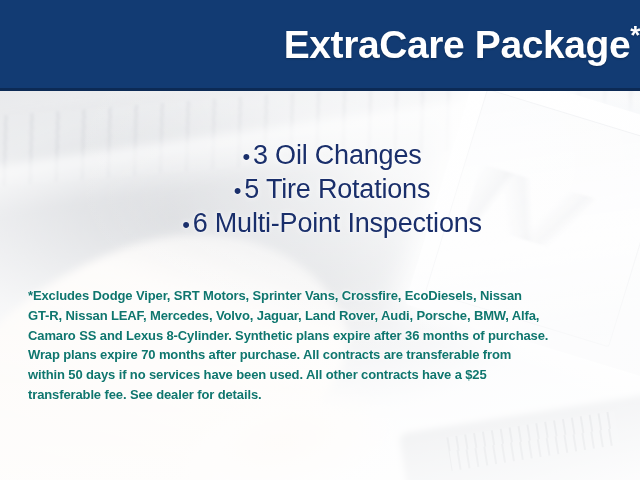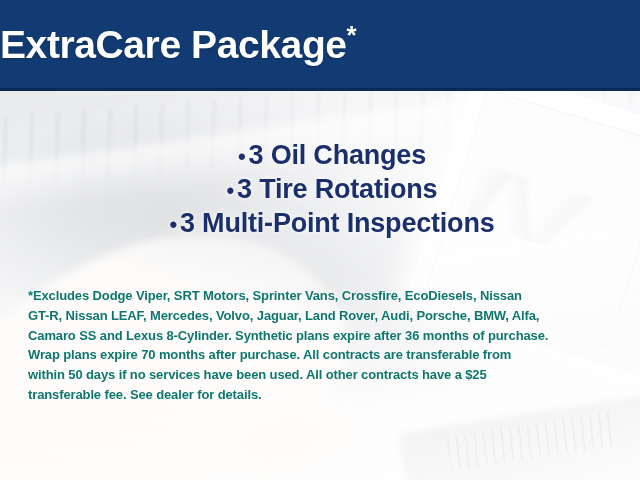--- a/index.html
+++ b/index.html
@@ -198,21 +198,21 @@
     position: absolute;
     left: 0;
     top: 0;
     width: 640px;
     height: 91px;
     background: #123b73;
     border-bottom: 3px solid #0c2a55;
     box-sizing: border-box;
     display: flex;
     align-items: center;
-    justify-content: flex-start;
+    justify-content: flex-end;
   }
   .header-title {
     color: #ffffff;
     font-size: 39px;
     font-weight: bold;
     letter-spacing: -0.4px;
     line-height: 1;
     white-space: nowrap;
     text-shadow: 0 1px 2px rgba(0,0,0,0.25);
   }
@@ -226,21 +226,21 @@
   .bullets {
     position: absolute;
     left: 0;
     top: 138px;
     width: 640px;
     text-align: center;
     color: #1a2f6b;
   }
   .bullet-line {
     font-size: 27px;
-    font-weight: bold;
+    font-weight: normal;
     line-height: 1.26;
     letter-spacing: -0.2px;
     white-space: nowrap;
     text-shadow: 0 0 6px rgba(255,255,255,0.85), 0 0 2px rgba(255,255,255,0.9);
     padding-left: 24px;
   }
   .bullet-line .dot {
     font-size: 22px;
     vertical-align: middle;
     margin-right: 3px;
@@ -291,24 +291,24 @@
     <div class="header-title">
       <span>ExtraCare Package</span><span class="star">*</span>
     </div>
   </div>
 
   <div class="bullets">
     <div class="bullet-line">
       <span class="dot">•</span><span>3 Oil Changes</span>
     </div>
     <div class="bullet-line">
-      <span class="dot">•</span><span>3 Tire Rotations</span>
+      <span class="dot">•</span><span>5 Tire Rotations</span>
     </div>
     <div class="bullet-line">
-      <span class="dot">•</span><span>3 Multi-Point Inspections</span>
+      <span class="dot">•</span><span>6 Multi-Point Inspections</span>
     </div>
   </div>
 
   <div class="fineprint">
     <p>*Excludes Dodge Viper, SRT Motors, Sprinter Vans, Crossfire, EcoDiesels, Nissan</p>
     <p>GT-R, Nissan LEAF, Mercedes, Volvo, Jaguar, Land Rover, Audi, Porsche, BMW, Alfa,</p>
     <p>Camaro SS and Lexus 8-Cylinder. Synthetic plans expire after 36 months of purchase.</p>
     <p>Wrap plans expire 70 months after purchase. All contracts are transferable from</p>
     <p>within 50 days if no services have been used. All other contracts have a $25</p>
     <p>transferable fee. See dealer for details.</p>

